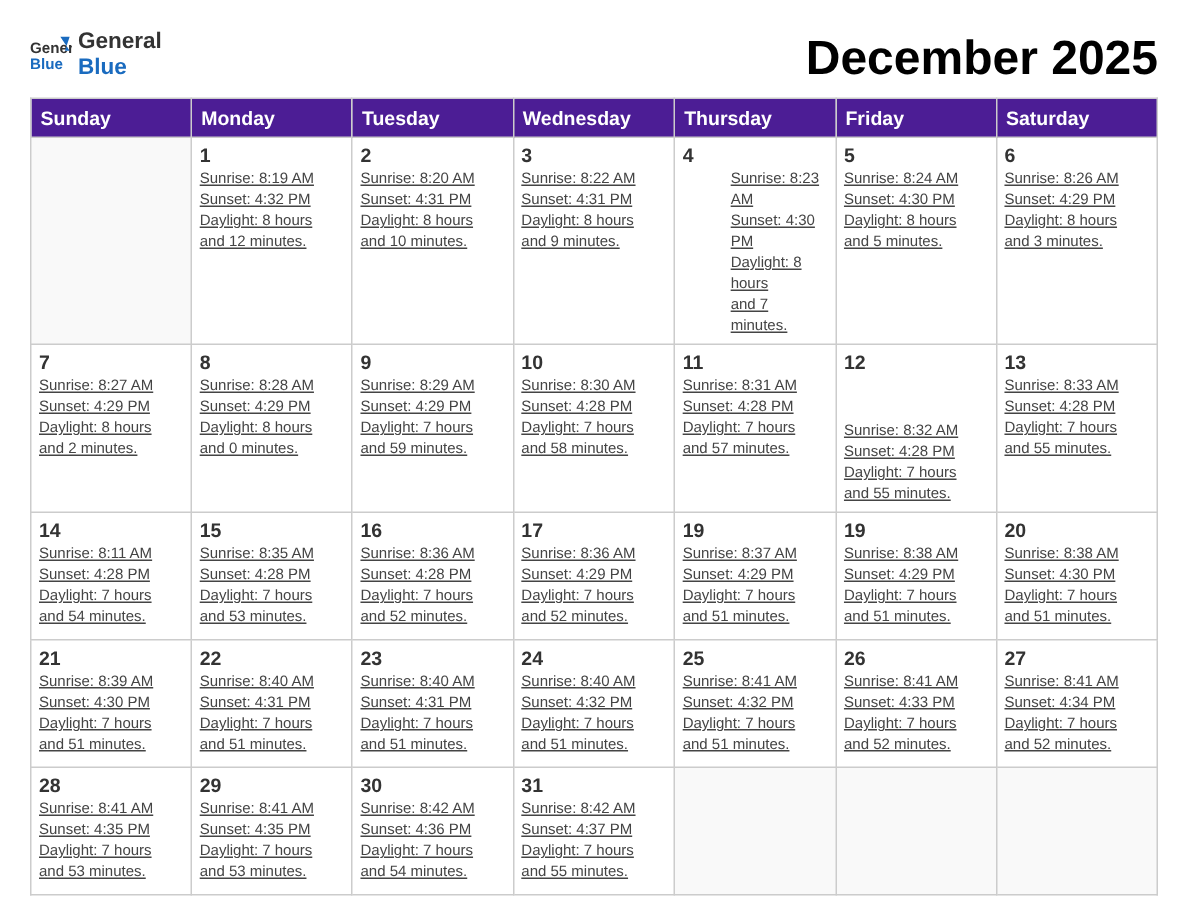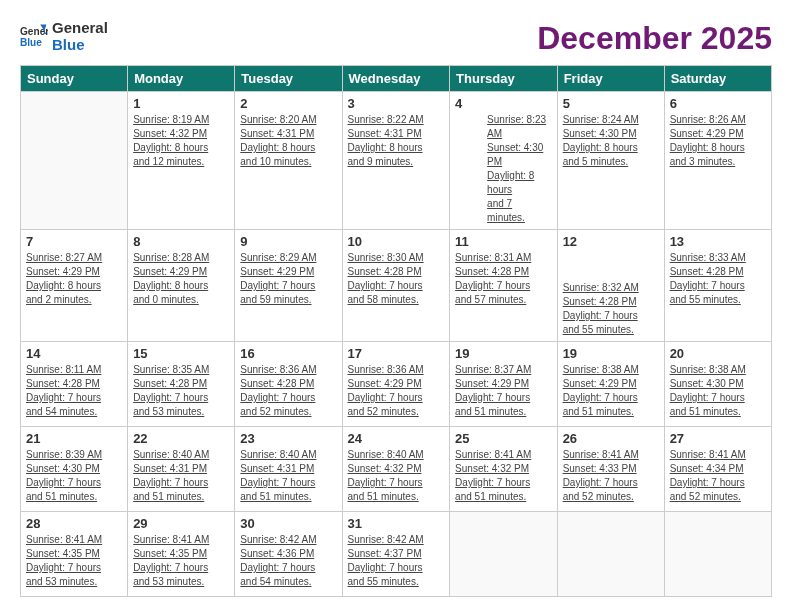--- a/index.html
+++ b/index.html
@@ -24,34 +24,34 @@
     .logo-icon {
       width: 28px;
       height: 28px;
     }
     .title-section {
       text-align: right;
     }
     .month-title {
       font-size: 32px;
       font-weight: bold;
-      color: #701a75;
+      color: #000000;
     }
     .location {
       font-size: 14px;
       color: #555;
       margin-top: 2px;
     }
     .calendar {
       width: 100%;
       border-collapse: collapse;
       margin-top: 8px;
     }
     .calendar th {
-      background-color: #0f766e;
+      background-color: #4c1d95;
       color: #fff;
       text-align: left;
       padding: 5px 6px;
       font-size: 13px;
       border: 1px solid #ccc;
     }
     .calendar td {
       border: 1px solid #ccc;
       vertical-align: top;
       padding: 4px 5px;

